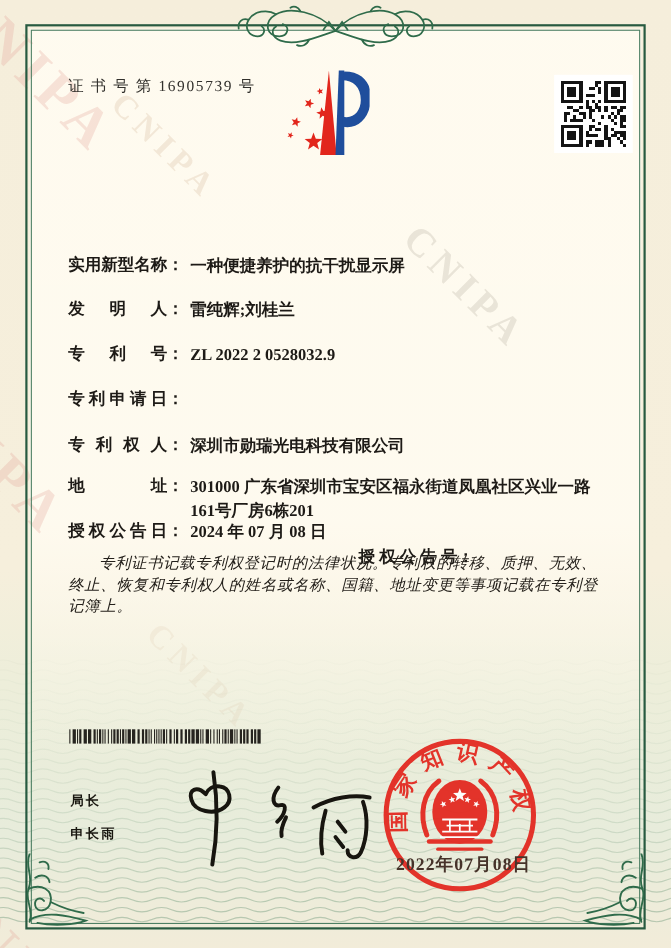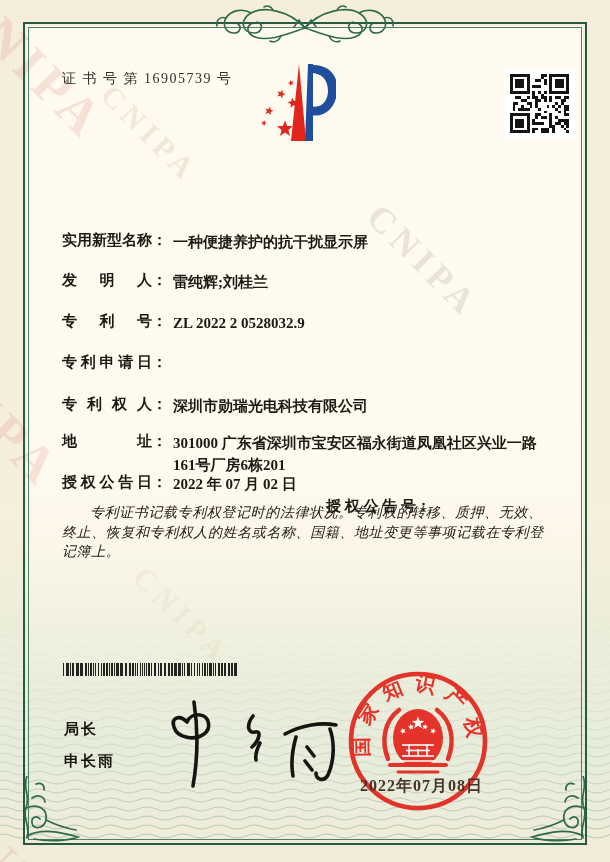--- a/index.html
+++ b/index.html
@@ -27,21 +27,21 @@
   .flabel{display:inline-block;width:90px;text-align:justify;text-align-last:justify;flex:none;}
   .fcolon{flex:none;}
   .fvalue{margin-left:6px;word-break:break-all;line-height:22px;}
   .pair2{position:absolute;left:264px;top:0;display:flex;margin-top:24px;}
   .paras{position:absolute;left:62px;top:503px;width:492px;font-size:14px;line-height:19.5px;
          color:#24201b;font-style:italic;letter-spacing:0.6px;}
   .paras p{margin:0;text-indent:2em;}
   .barcode{position:absolute;left:63px;top:663px;width:176px;height:13px;font-size:0;}
   .barcode span{display:inline-block;height:13px;background:#26241f;vertical-align:top;}
   .officer{position:absolute;left:64px;top:720px;font-family:"Liberation Sans","DejaVu Sans",sans-serif;
-           font-weight:bold;font-size:15px;color:#18160f;}
+           font-weight:bold;font-size:12px;color:#18160f;}
   .officer div{margin-bottom:13px;letter-spacing:2px;}
   .sig{position:absolute;left:135px;top:690px;}
   .seal{position:absolute;left:344px;top:665px;}
   .seal-date{position:absolute;left:360px;top:776px;font-size:16px;font-weight:bold;
              color:#46332a;letter-spacing:1px;white-space:nowrap;}
   .footer{position:absolute;left:0;top:812px;width:100%;text-align:center;font-size:12.5px;color:#2b2823;}
 </style>
 </head>
 <body>
 
@@ -370,21 +370,21 @@
       <span class="fvalue">深圳市勋瑞光电科技有限公司</span>
     </div>
     <div class="frow" style="top:432px;width:480px;">
       <span class="flabel">地址</span>
         <span class="fcolon">：</span>
       <span class="fvalue" style="width:368px;">301000 广东省深圳市宝安区福永街道凤凰社区兴业一路161号厂房6栋201</span>
     </div>
     <div class="frow" style="top:473px;width:496px;">
       <span class="flabel">授权公告日</span>
         <span class="fcolon">：</span>
-      <span class="fvalue">2022 年 07 月 02 日</span>
+      <span class="fvalue">2024 年 07 月 08 日</span>
       <span class="pair2">
         <span class="flabel">授权公告号</span>
           <span class="fcolon">：</span>
       </span>
     </div>
   </div>
 
   <div class="paras">
     <p>专利证书记载专利权登记时的法律状况。专利权的转移、质押、无效、终止、恢复和专利权人的姓名或名称、国籍、地址变更等事项记载在专利登记簿上。</p>
   </div>

